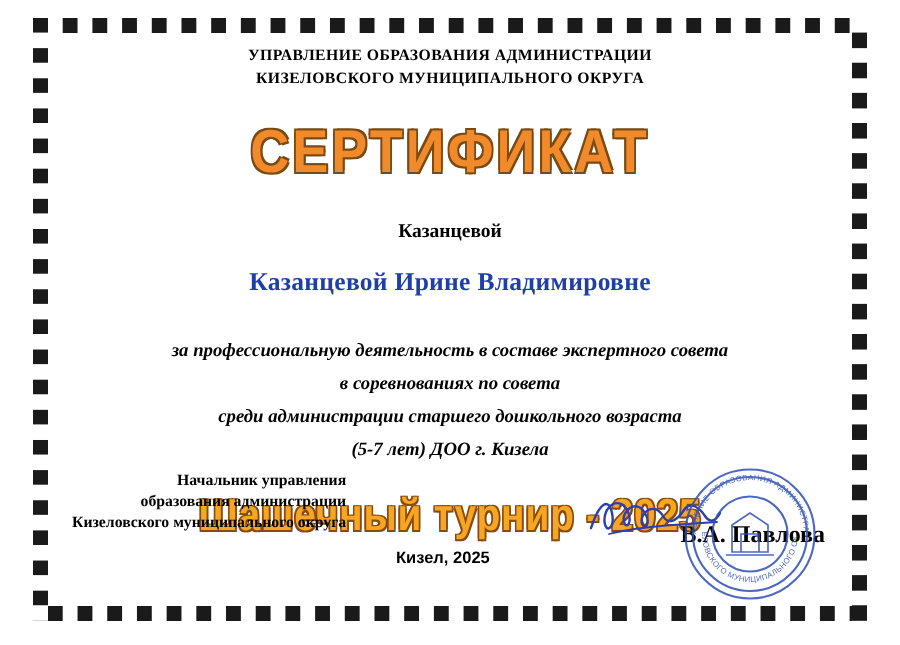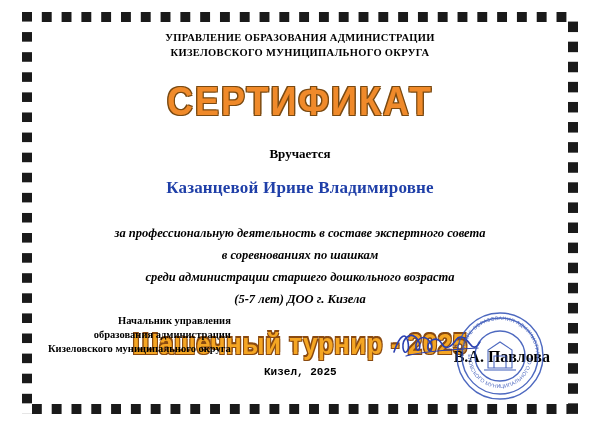--- a/index.html
+++ b/index.html
@@ -168,21 +168,21 @@
     font-family: "Liberation Serif", serif;
     font-weight: bold;
     font-size: 10.5px;
     color: #000000;
     line-height: 14px;
   }
   .place-date {
     position: absolute;
     left: 232px;
     top: 62px;
-    font-family: Liberation Mono, monospace;
+    font-family: Liberation Sans, sans-serif;
     font-weight: bold;
     font-size: 11px;
     color: #000000;
     text-align: right;
   }
   .signature-name {
     position: absolute;
     right: 18px;
     top: 44px;
     font-family: "Liberation Serif", serif;
@@ -223,27 +223,27 @@
 
   <div class="inner">
 
     <div class="org-block">
       <div class="org-line">УПРАВЛЕНИЕ ОБРАЗОВАНИЯ АДМИНИСТРАЦИИ</div>
       <div class="org-line">КИЗЕЛОВСКОГО МУНИЦИПАЛЬНОГО ОКРУГА</div>
     </div>
 
     <div class="title-main">СЕРТИФИКАТ</div>
 
-    <div class="awarded">Вручается</div>
+    <div class="awarded">Казанцевой</div>
 
     <div class="recipient">Казанцевой Ирине Владимировне</div>
 
     <div class="reason">
       <div class="reason-line">за профессиональную деятельность в  составе экспертного совета</div>
-      <div class="reason-line">в соревнованиях по шашкам</div>
+      <div class="reason-line">в соревнованиях по совета</div>
       <div class="reason-line">среди администрации старшего дошкольного возраста</div>
       <div class="reason-line">(5-7 лет) ДОО г. Кизела</div>
     </div>
 
     <div class="event-title">Шашечный турнир - 2025</div>
 
     <div class="footer">
 
       <div class="signer-block">
         <div class="signer-line">Начальник управления</div>

